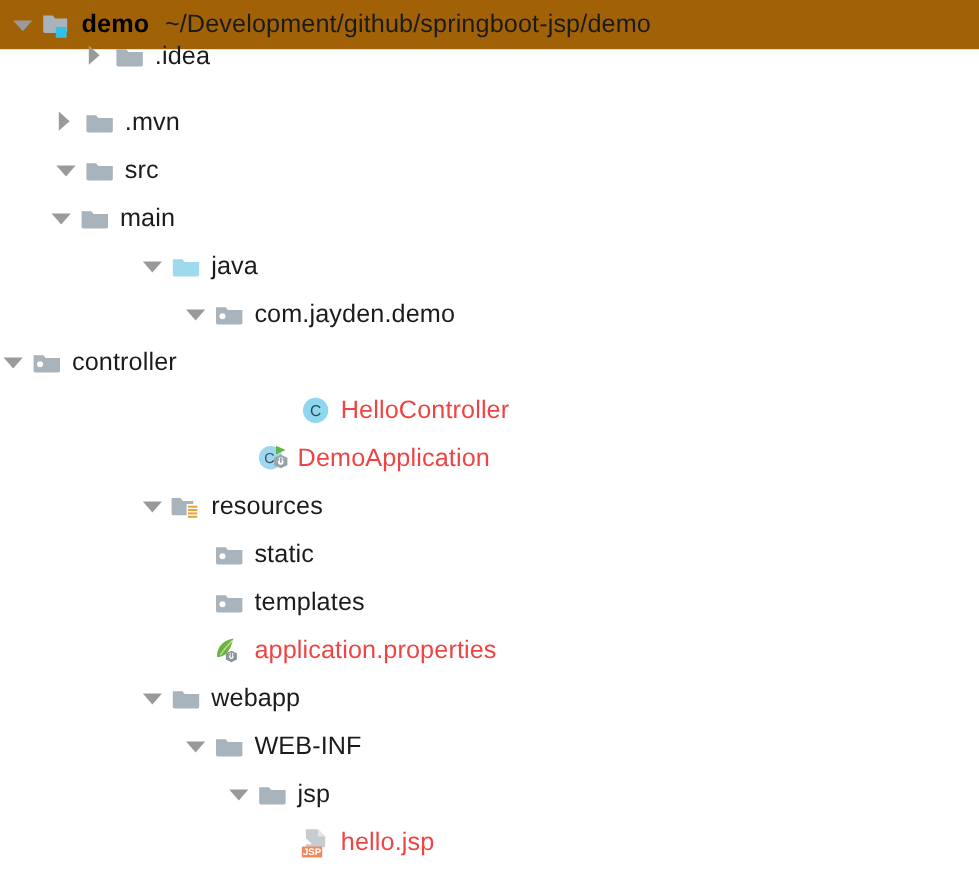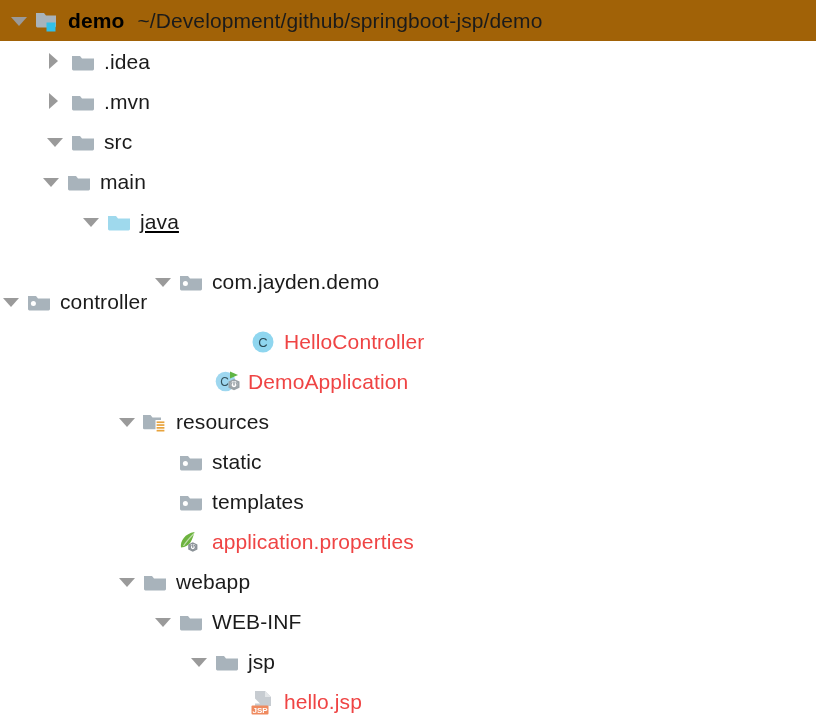--- a/index.html
+++ b/index.html
@@ -110,21 +110,21 @@
       <span class="twisty down"></span>
       <span class="icon">
         <svg width="26" height="26" viewBox="0 0 26 26">
           <path d="M2 5 h8 l2 2.4 h10 v10.6 a1.4 1.4 0 0 1 -1.4 1.4 h-17.2 a1.4 1.4 0 0 1 -1.4 -1.4 z" fill="#a8b3bb"></path>
           <rect x="12.5" y="14.5" width="9" height="9" fill="#31c0e8"></rect>
         </svg>
       </span>
       <span class="label root-name">demo</span>
       <span class="label root-path">~/Development/github/springboot-jsp/demo</span>
     </div>
-    <div class="row" style="top: 42px; padding-left: 44px;">
+    <div class="row" style="top: 27px; padding-left: 69px;">
       <span class="twisty right"></span>
       <span class="icon">
         <svg width="26" height="26" viewBox="0 0 26 26">
           <path d="M2 7 h8 l2 2.4 h12 v10.6 a1.4 1.4 0 0 1 -1.4 1.4 h-19.2 a1.4 1.4 0 0 1 -1.4 -1.4 z" fill="#a8b3bb"></path>
         </svg>
       </span>
       <span class="label ">.idea</span>
     </div>
     <div class="row" style="top: 82px; padding-left: 44px;">
       <span class="twisty right"></span>
@@ -146,30 +146,30 @@
     </div>
     <div class="row" style="top: 162px; padding-left: 40px;">
       <span class="twisty down"></span>
       <span class="icon">
         <svg width="26" height="26" viewBox="0 0 26 26">
           <path d="M2 7 h8 l2 2.4 h12 v10.6 a1.4 1.4 0 0 1 -1.4 1.4 h-19.2 a1.4 1.4 0 0 1 -1.4 -1.4 z" fill="#a8b3bb"></path>
         </svg>
       </span>
       <span class="label ">main</span>
     </div>
-    <div class="row" style="top: 202px; padding-left: 80px; text-decoration: underline;">
+    <div class="row" style="top: 202px; padding-left: 116px;">
       <span class="twisty down"></span>
       <span class="icon">
         <svg width="26" height="26" viewBox="0 0 26 26">
           <path d="M2 7 h8 l2 2.4 h12 v10.6 a1.4 1.4 0 0 1 -1.4 1.4 h-19.2 a1.4 1.4 0 0 1 -1.4 -1.4 z" fill="#9fd9ed"></path>
         </svg>
       </span>
       <span class="label ">java</span>
     </div>
-    <div class="row" style="top: 242px; padding-left: 152px; margin-top: 20px;">
+    <div class="row" style="top: 242px; padding-left: 152px;">
       <span class="twisty down"></span>
       <span class="icon">
         <svg width="26" height="26" viewBox="0 0 26 26">
           <path d="M2 7 h8 l2 2.4 h12 v10.6 a1.4 1.4 0 0 1 -1.4 1.4 h-19.2 a1.4 1.4 0 0 1 -1.4 -1.4 z" fill="#a8b3bb"></path>
           <circle cx="7.4" cy="14.6" r="2.5" fill="#ffffff"></circle>
         </svg>
       </span>
       <span class="label ">com.jayden.demo</span>
     </div>
     <div class="row" style="top: 282px; ">

